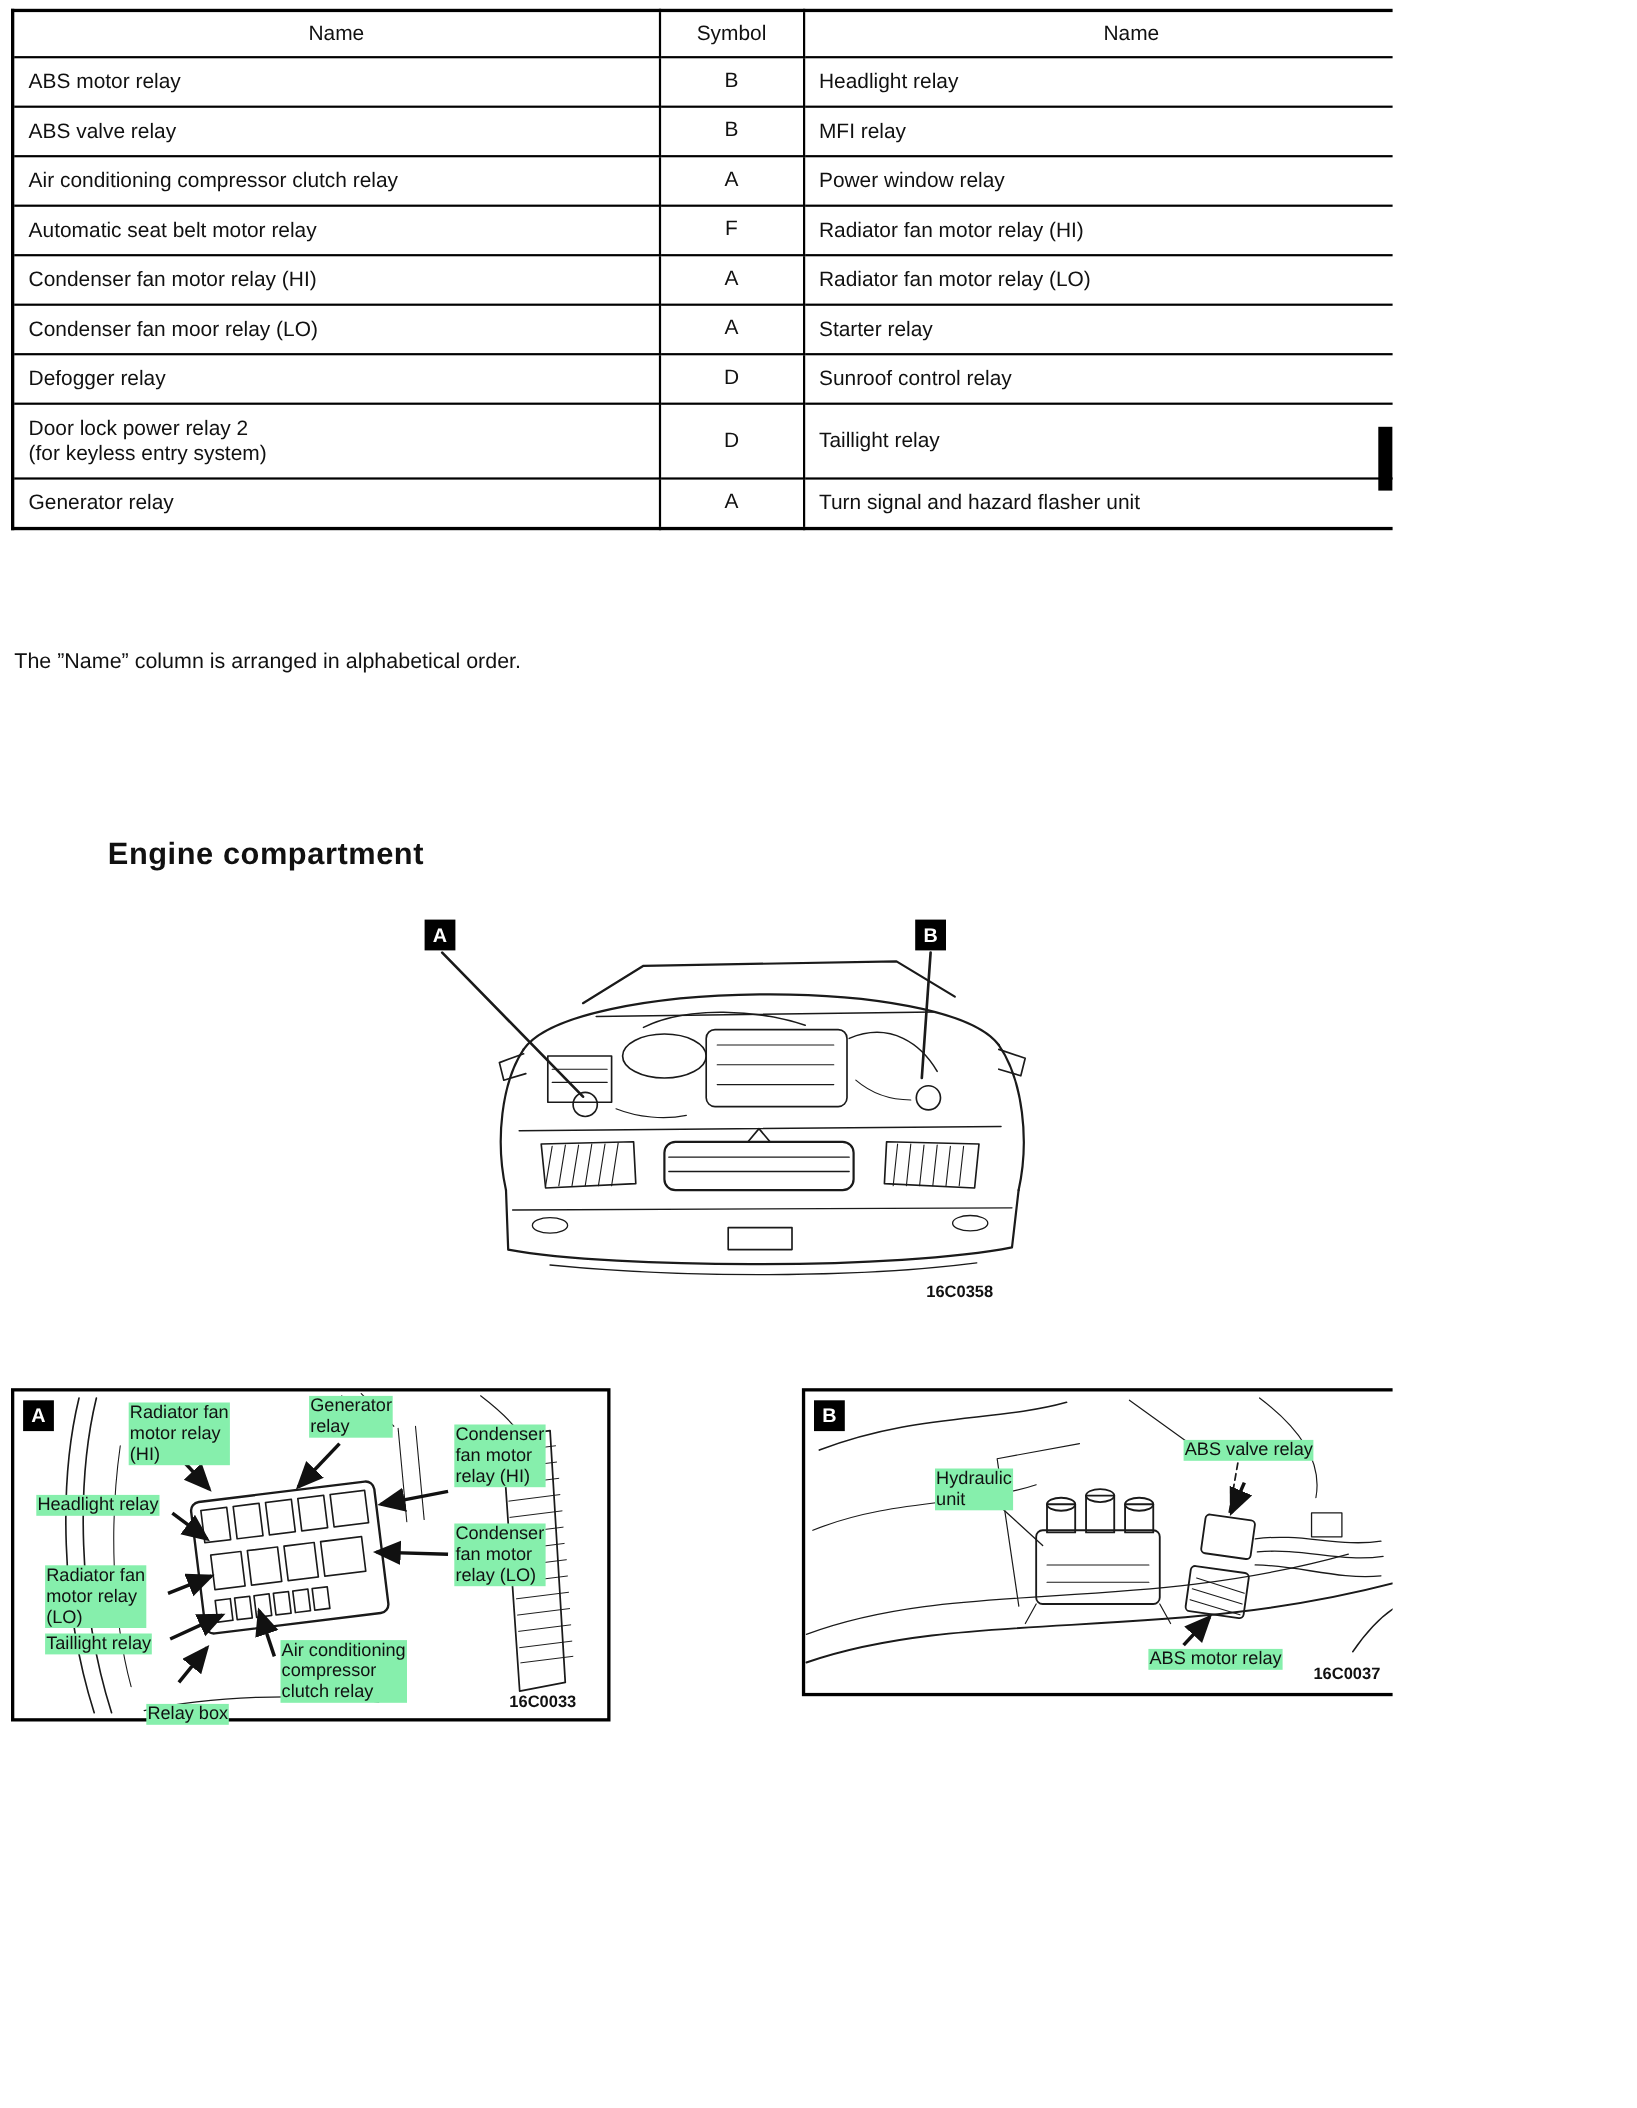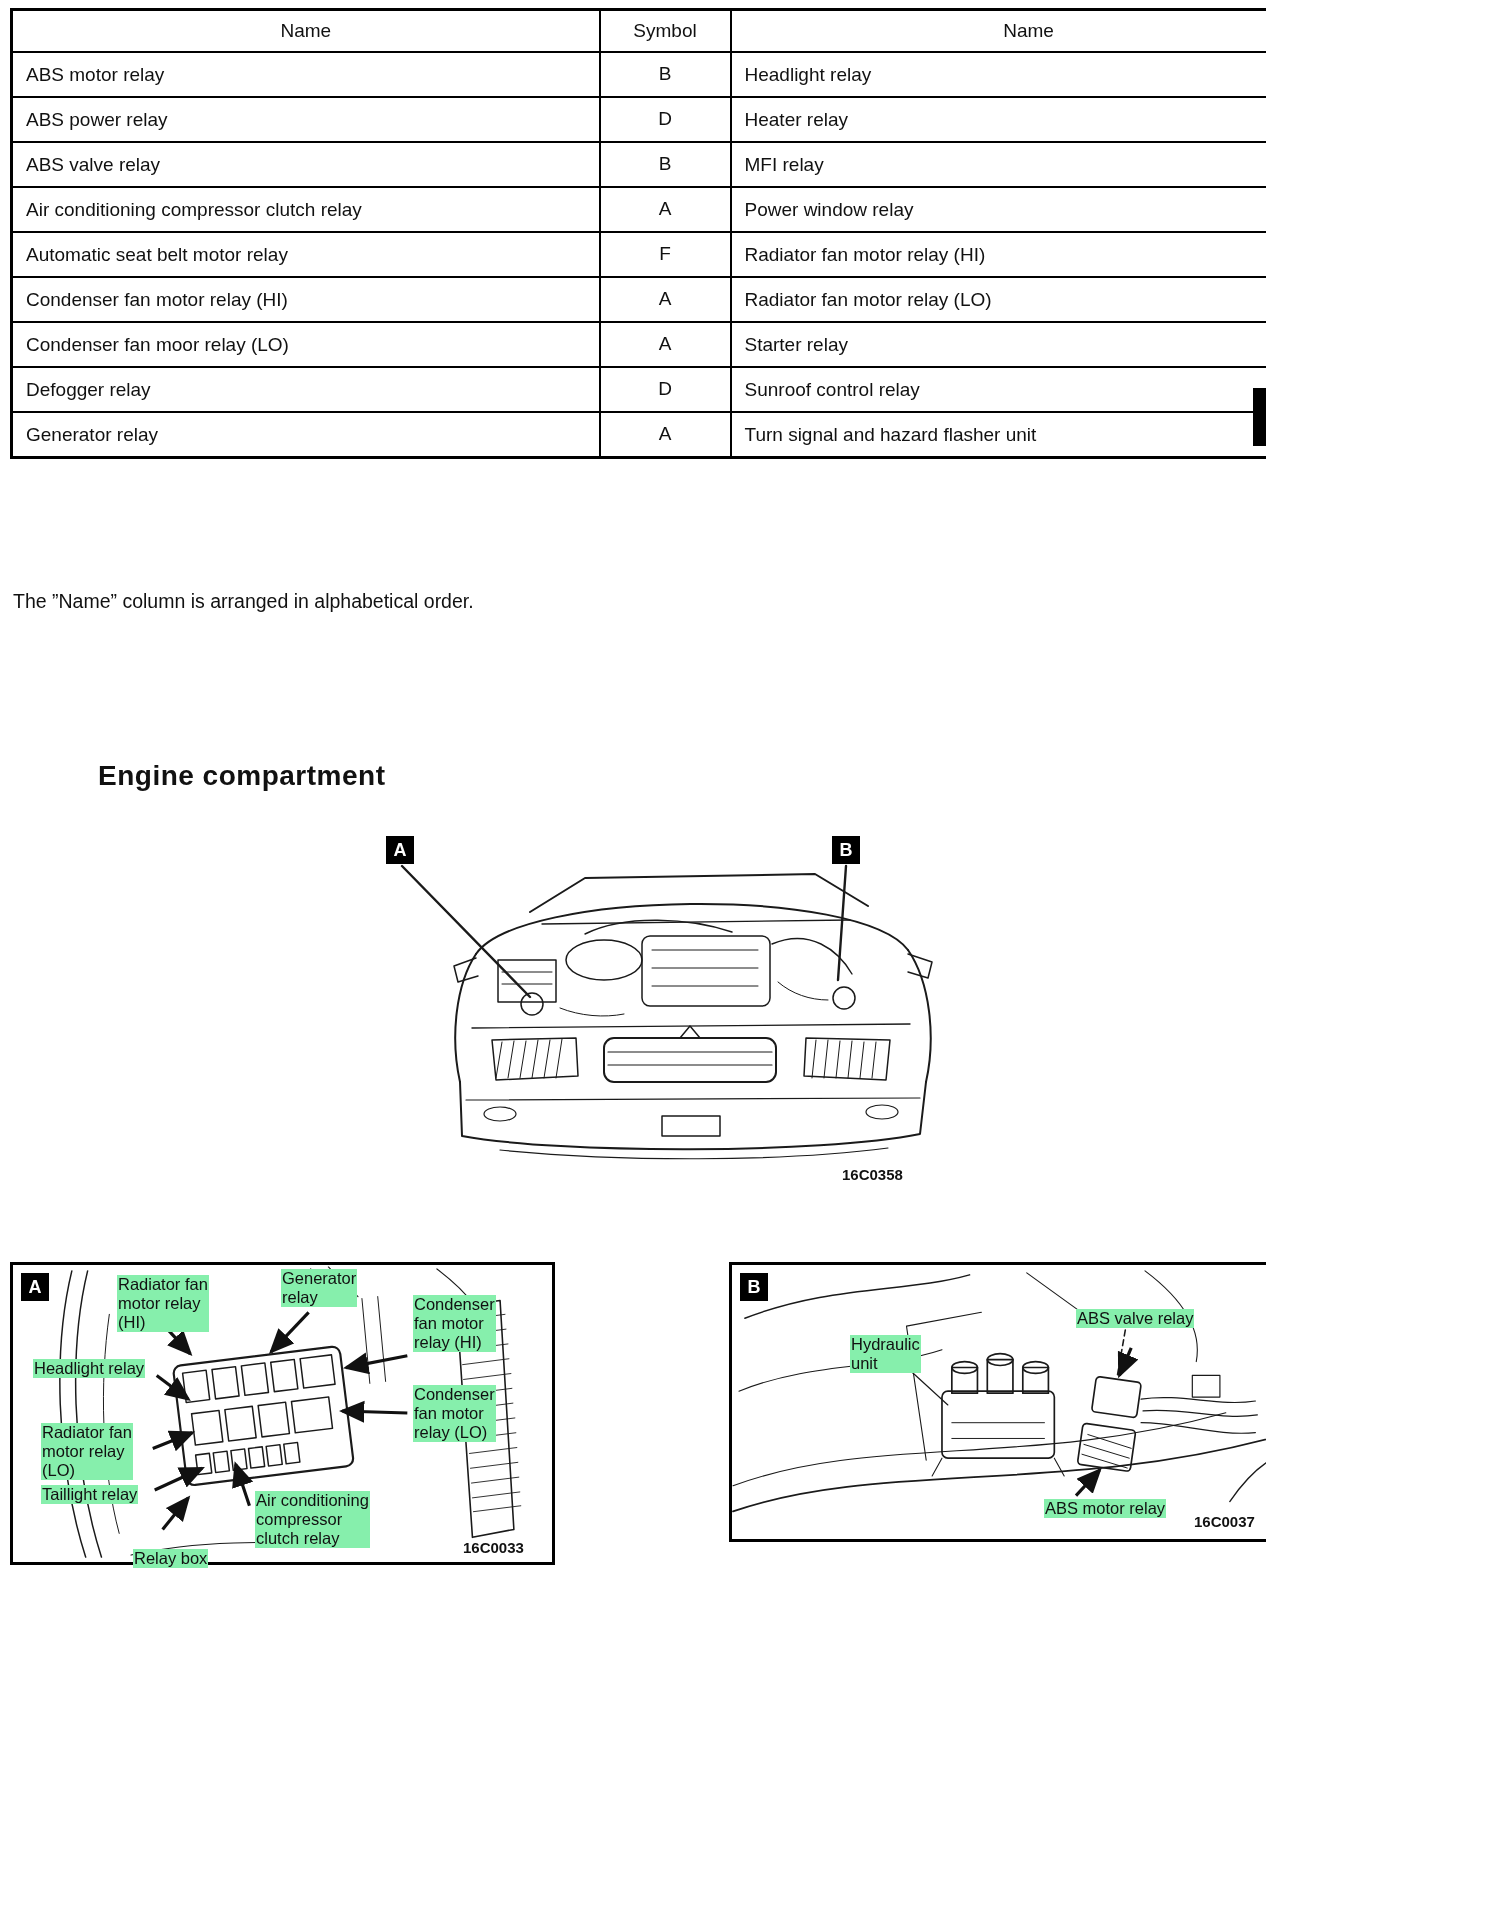--- a/index.html
+++ b/index.html
@@ -53,26 +53,20 @@
       </tr>
     </thead>
     <tbody>
       <tr>
         <td class="name">ABS motor relay</td>
         <td class="sym">B</td>
         <td class="name">Headlight relay</td>
         <td class="sym">A</td>
       </tr>
       <tr>
-        <td class="name">ABS power relay</td>
-        <td class="sym">D</td>
-        <td class="name">Heater relay</td>
-        <td class="sym">C</td>
-      </tr>
-      <tr>
         <td class="name">ABS valve relay</td>
         <td class="sym">B</td>
         <td class="name">MFI relay</td>
         <td class="sym">E</td>
       </tr>
       <tr>
         <td class="name">Air conditioning compressor clutch relay</td>
         <td class="sym">A</td>
         <td class="name">Power window relay</td>
         <td class="sym">D</td>
@@ -93,20 +87,27 @@
         <td class="name">Condenser fan moor relay (LO)</td>
         <td class="sym">A</td>
         <td class="name">Starter relay</td>
         <td class="sym">D</td>
       </tr>
       <tr>
         <td class="name">Defogger relay</td>
         <td class="sym">D</td>
         <td class="name">Sunroof control relay</td>
         <td class="sym">G</td>
+      </tr>
+      <tr>
+        <td class="name">Door lock power relay 2
+(for keyless entry system)</td>
+        <td class="sym">D</td>
+        <td class="name">Taillight relay</td>
+        <td class="sym">A</td>
       </tr>
       <tr>
         <td class="name">Generator relay</td>
         <td class="sym">A</td>
         <td class="name">Turn signal and hazard flasher unit</td>
         <td class="sym">C</td>
       </tr>
     </tbody>
   </table>
 

